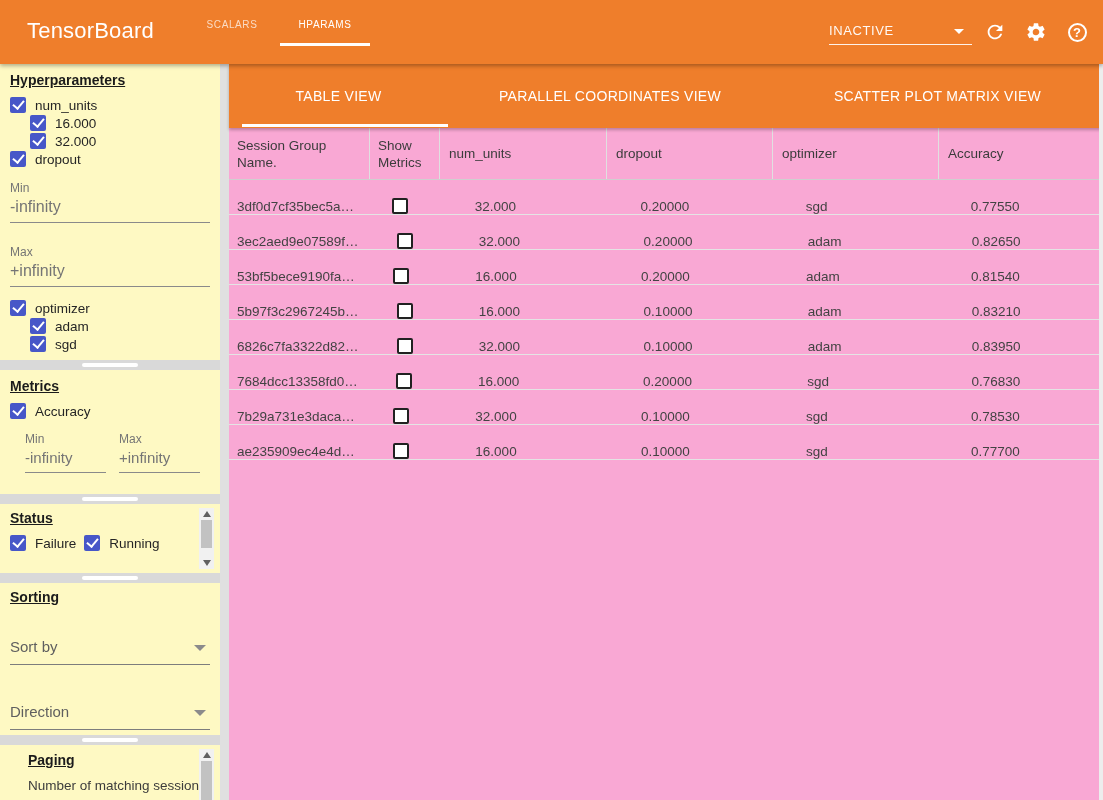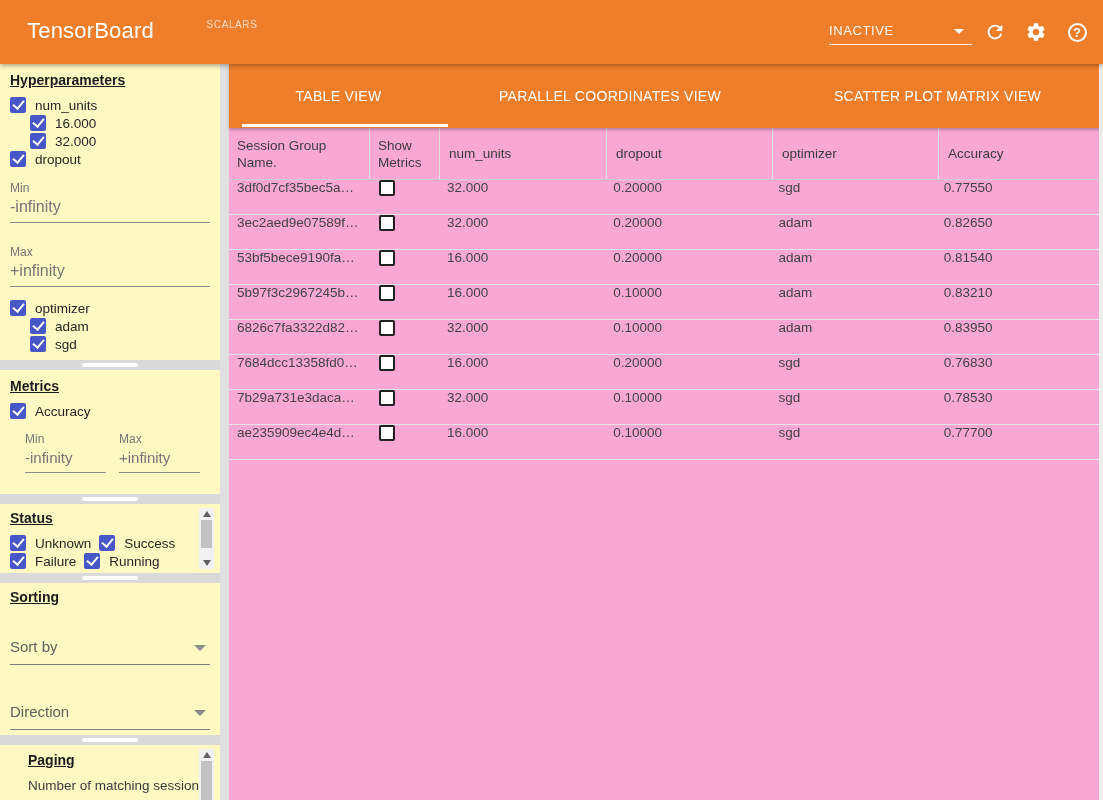--- a/index.html
+++ b/index.html
@@ -102,34 +102,35 @@
           height:3px; background:#fff; }
   .right-scroll { position:absolute; right:0; top:0; bottom:0; width:4px;
           background:#ededed; z-index:6; }
 
   .thead { display:flex; height:52px; border-bottom:1px solid #cfcfcf; }
   .th { display:flex; align-items:center; padding-left:8px; font-size:13.5px;
         color:#3c3c3c; line-height:17px; }
   .th + .th { border-left:1px solid #e0e0e0; }
   .c1 { width:140px; } .c2 { width:70px; } .c3 { width:167px; }
   .c4 { width:166px; } .c5 { width:166px; } .c6 { width:165px; }
-  .trow { display:flex; height:35px; align-items:flex-start;
+  .trow { display:flex; height:35px; align-items:flex-end;
           border-bottom:1px solid #e4e4e4; font-size:13.5px; color:#434343;
-          margin-right:4px; }
+          margin-right:4px;gap:27px; }
   .td { padding-left:8px; }
   .td.c3, .td.c4, .td.c5, .td.c6, .th.c3, .th.c4, .th.c5, .th.c6 { padding-left:9px; }
   .rowcb { display:block; width:16px; height:16px; border:2px solid #212121;
            border-radius:2px; margin-left:11px; background:#fff; cursor:pointer; }
 </style>
 </head>
 <body>
 
 <div class="toolbar">
   <div class="brand">TensorBoard</div>
   <div class="tb-tab scalars">SCALARS</div>
+  <div class="tb-tab hparams">HPARAMS</div>
   <div class="status-select">
     <span>INACTIVE</span>
     <span class="caret-w"></span>
   </div>
   <div class="tb-icons">
     <div class="tb-icon">
       <svg width="22" height="22" viewBox="0 0 24 24" fill="#ffffff">
           <path d="M17.65 6.35C16.2 4.9 14.21 4 12 4c-4.42 0-7.99 3.58-7.99 8s3.57 8 7.99 8c3.73 0 6.84-2.55 7.73-6h-2.08c-.82 2.33-3.04 4-5.65 4-3.31 0-6-2.69-6-6s2.69-6 6-6c1.66 0 3.14.69 4.22 1.78L13 11h7V4l-2.35 2.35z"></path>
         </svg>
     </div>
@@ -207,30 +208,20 @@
   </div>
 
   <div class="divider"></div>
 
   <div class="panel p-status">
     <div class="sb-heading">Status</div>
     <div class="status-grid">
       <div class="status-line">
         <div class="cbrow">
           <span class="cb"></span>
-          <span class="cblabel">Unknown</span>
-        </div>
-        <div class="cbrow">
-          <span class="cb"></span>
-          <span class="cblabel">Success</span>
-        </div>
-      </div>
-      <div class="status-line">
-        <div class="cbrow">
-          <span class="cb"></span>
           <span class="cblabel">Failure</span>
         </div>
         <div class="cbrow">
           <span class="cb"></span>
           <span class="cblabel">Running</span>
         </div>
       </div>
     </div>
     <div class="mini-scroll ms-status">
       <span class="ms-up"></span>

